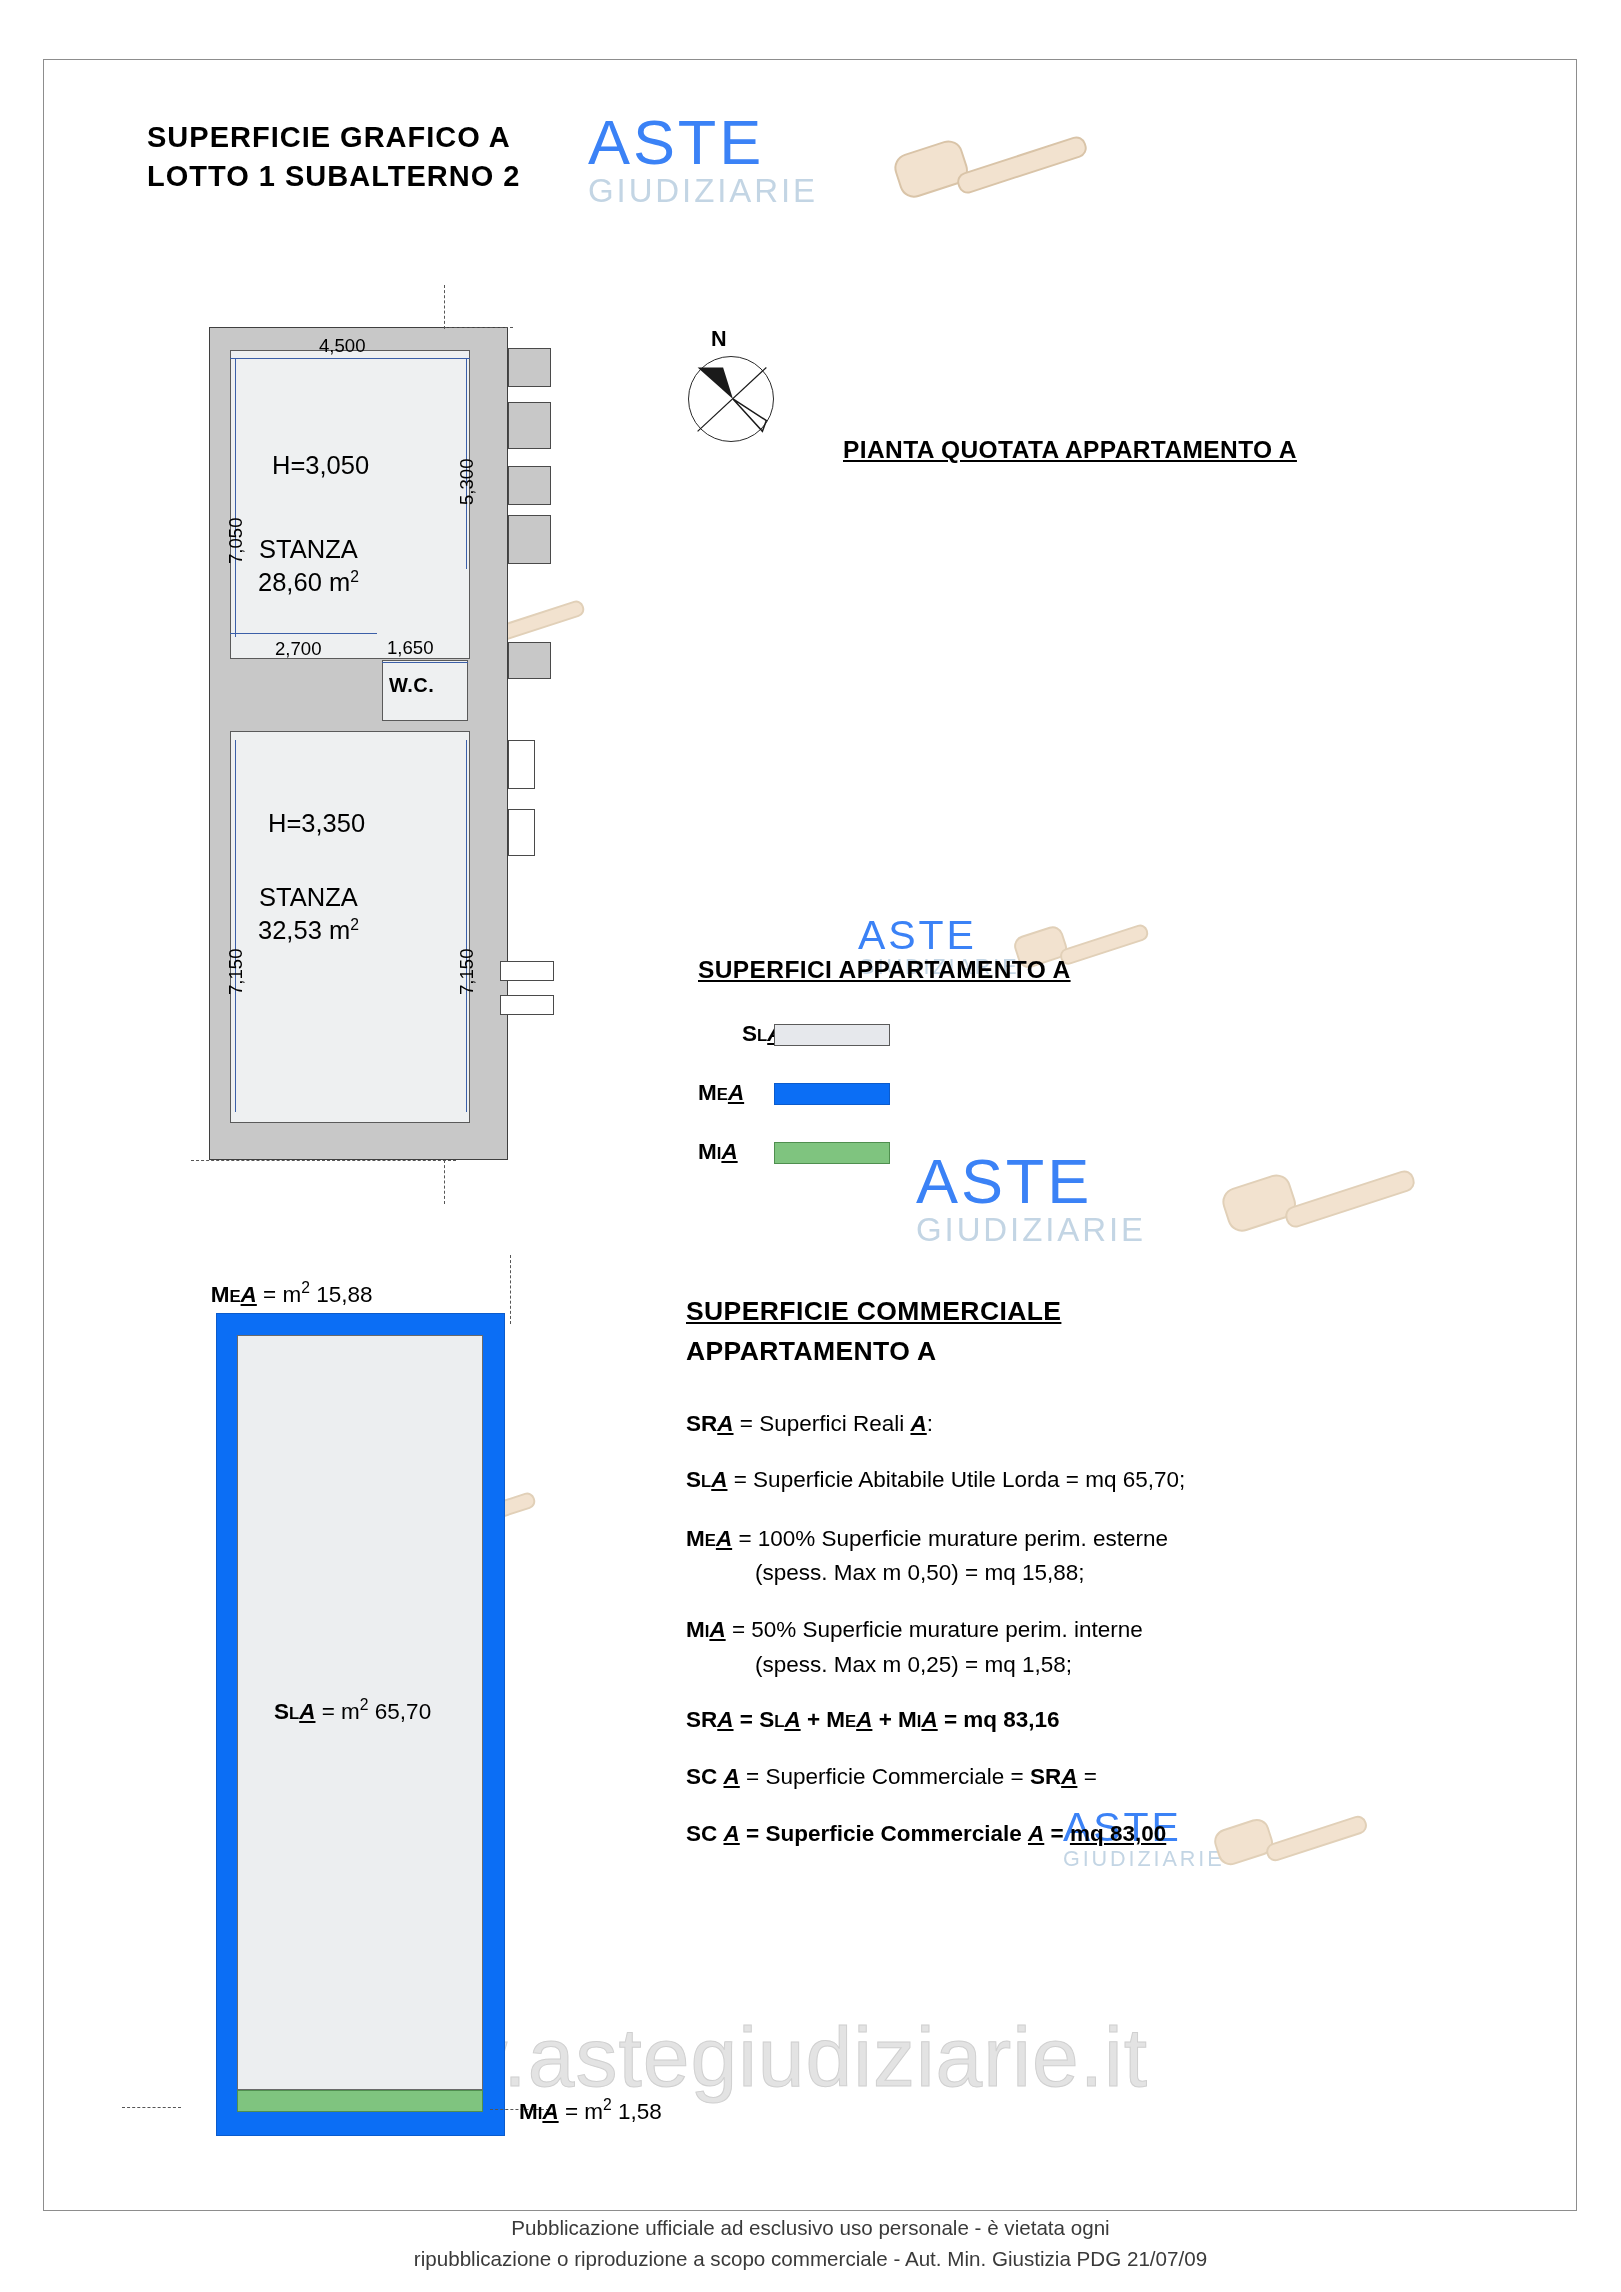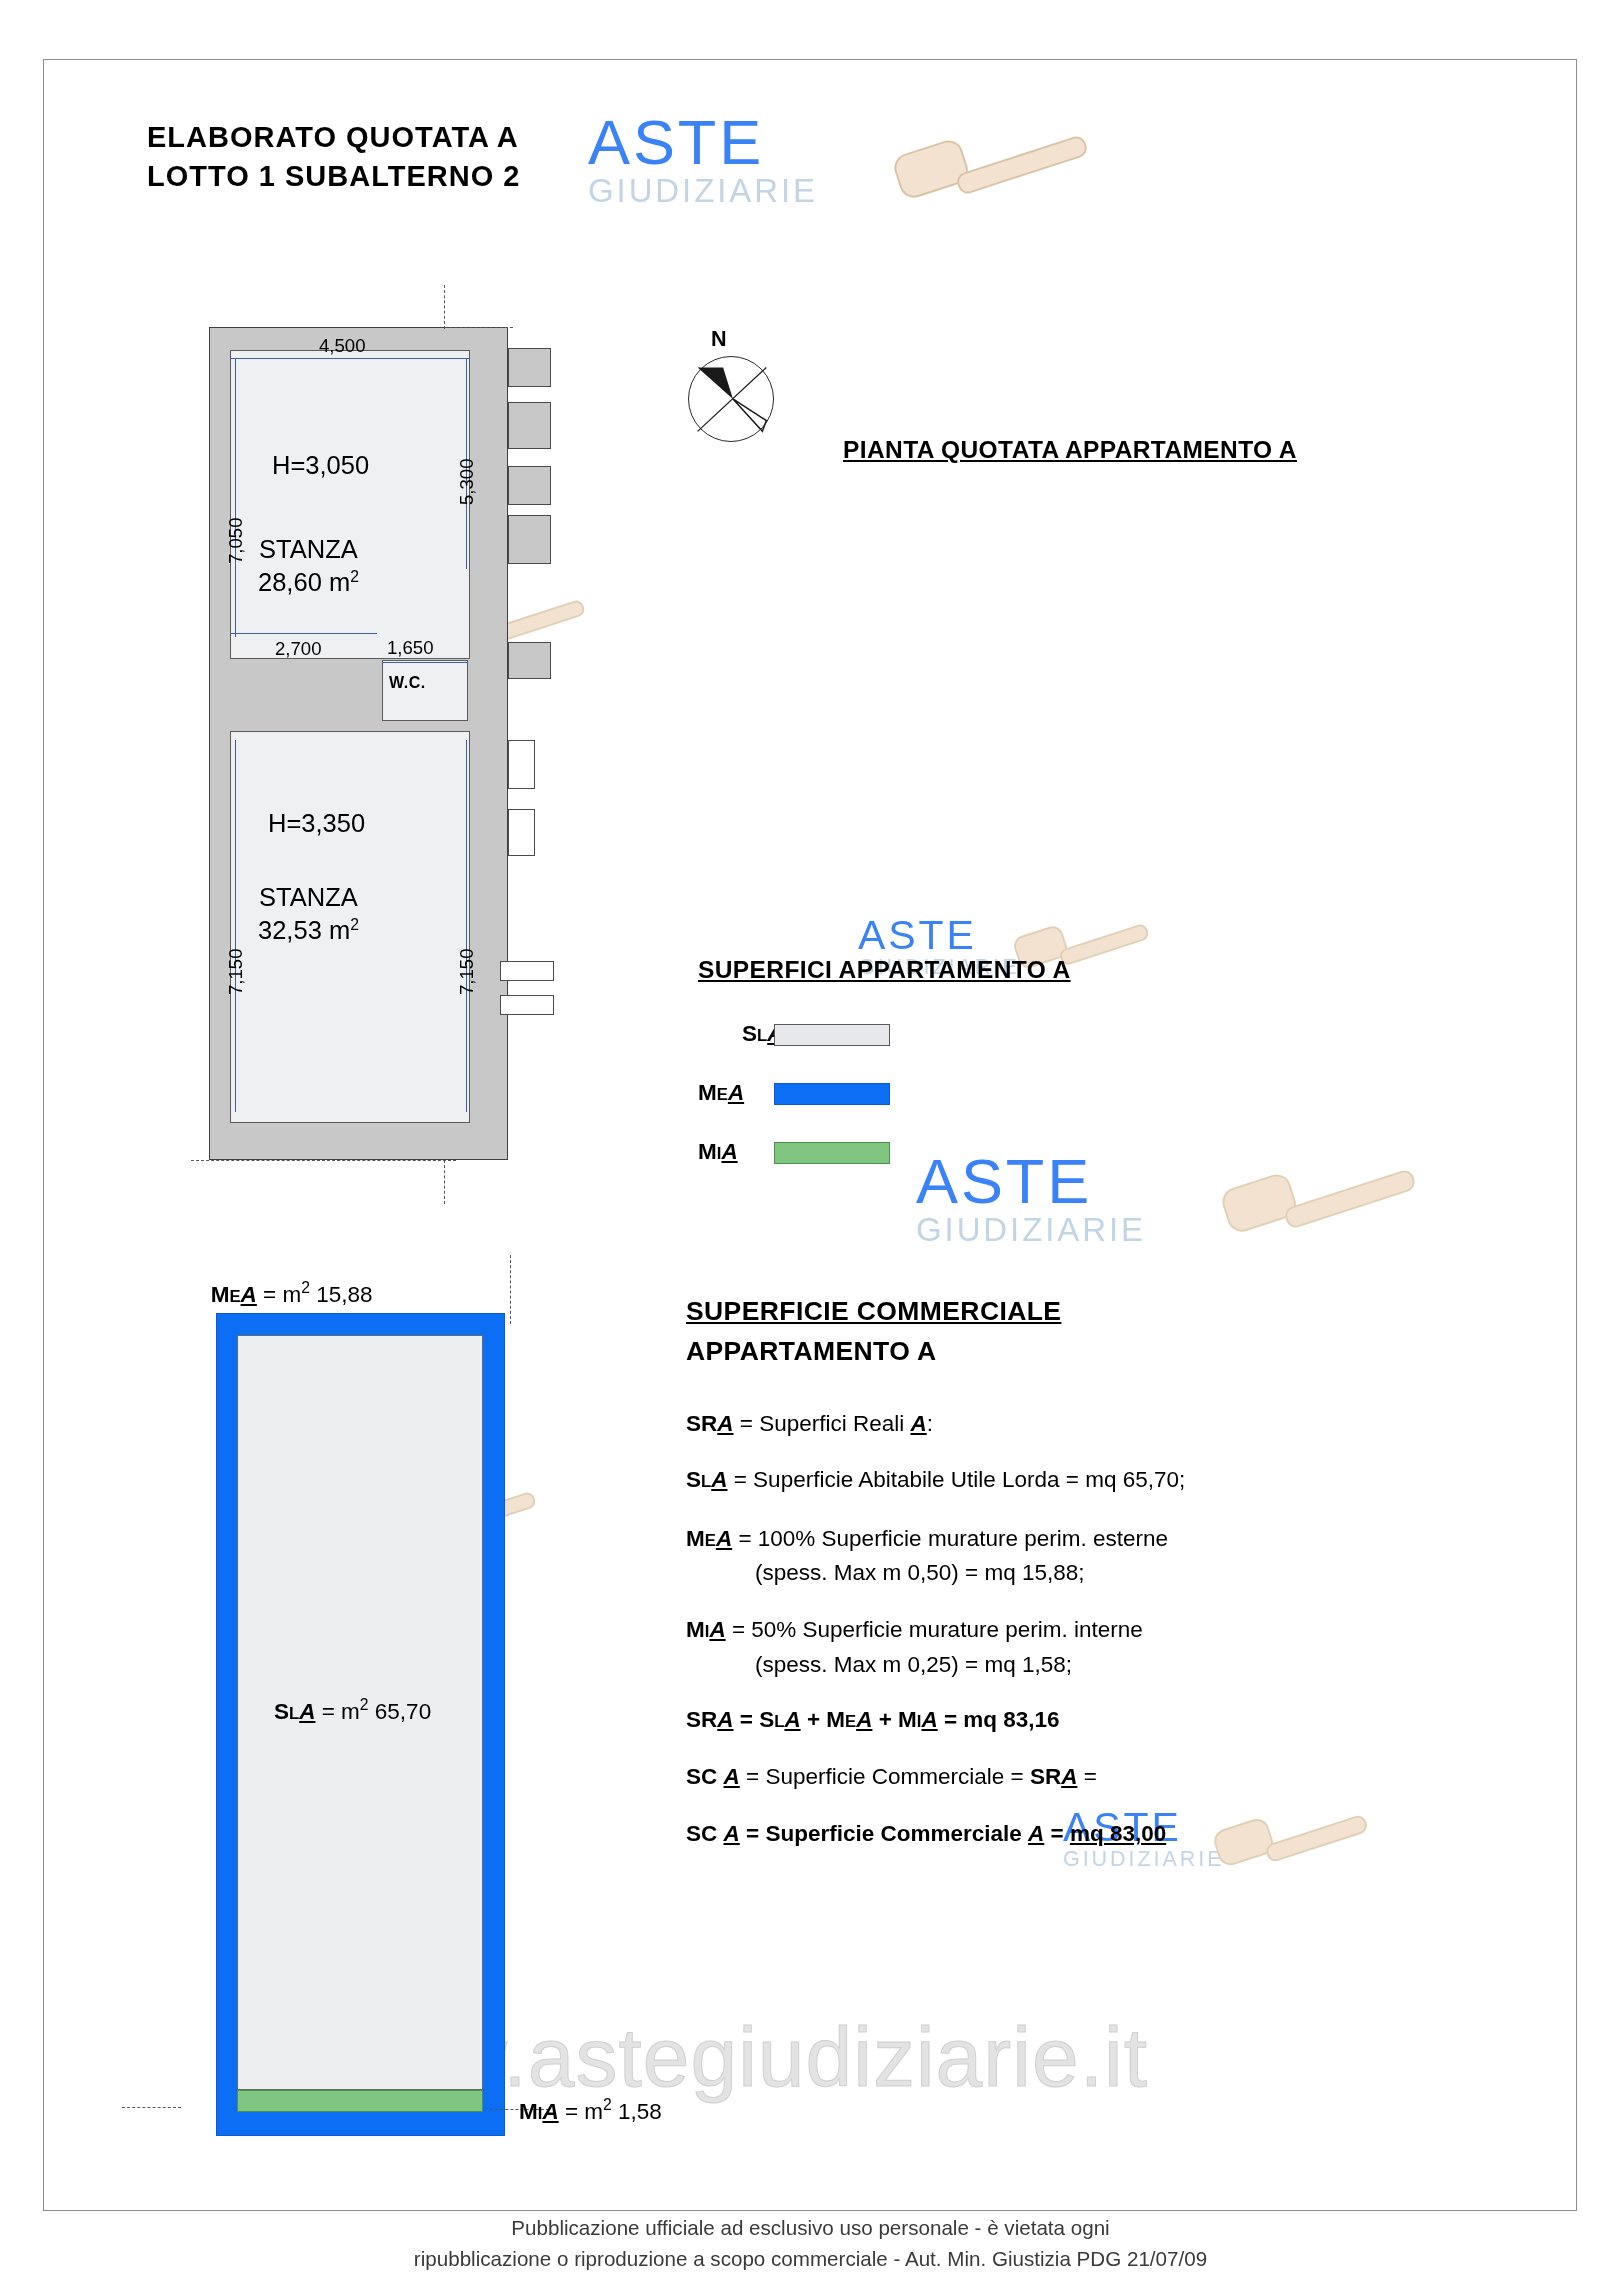--- a/index.html
+++ b/index.html
@@ -109,21 +109,21 @@
   .room-top { left: 29px; top: 31px; width: 240px; height: 309px; }
   .room-bottom { left: 29px; top: 412px; width: 240px; height: 392px; }
   .wc-room {
     position: absolute;
     left: 181px; top: 341px; width: 86px; height: 61px;
     background: #eef0f1; border: 1.2px solid #5a5a5a;
     box-sizing: border-box;
   }
   .wc-label {
     position: absolute; left: 188px; top: 355px;
-    font-size: 16px; font-weight: bold; letter-spacing: 0.5px; text-align: right;
+    font-size: 20px; font-weight: bold; letter-spacing: 0.5px; text-align: right;
   }
   .plan-right-block {
     position: absolute;
     background: #c8c8c8;
     border: 1.2px solid #4a4a4a;
     box-sizing: border-box;
   }
   .pr1 { left: 307px; top: 29px; width: 43px; height: 39px; }
   .pr2 { left: 307px; top: 83px; width: 43px; height: 47px; }
   .pr3 { left: 307px; top: 147px; width: 43px; height: 39px; }
@@ -345,21 +345,21 @@
   <svg class="gavel" style="left:1210px; top:1803px;" width="167" height="88" viewBox="0 0 170 90">
     <g fill="#f2e2cf" stroke="#e1d0b8" stroke-width="2">
       <rect x="6" y="22" width="56" height="36" rx="12" transform="rotate(-18 34 40)"></rect>
       <rect x="56" y="28" width="105" height="17" rx="8" transform="rotate(-18 108 36)"></rect>
     </g>
   </svg>
 
   <div class="wm-bottom">www.astegiudiziarie.it</div>
 
   <div class="title-block">
-    <div>ELABORATO QUOTATA A</div>
+    <div>SUPERFICIE GRAFICO A</div>
     <div>LOTTO 1  SUBALTERNO 2</div>
   </div>
 
   <div class="plan">
     <div class="outer-wall"></div>
     <div class="room room-top"></div>
     <div class="room room-bottom"></div>
     <div class="wc-room"></div>
 
     <div class="plan-right-block pr1"></div>

